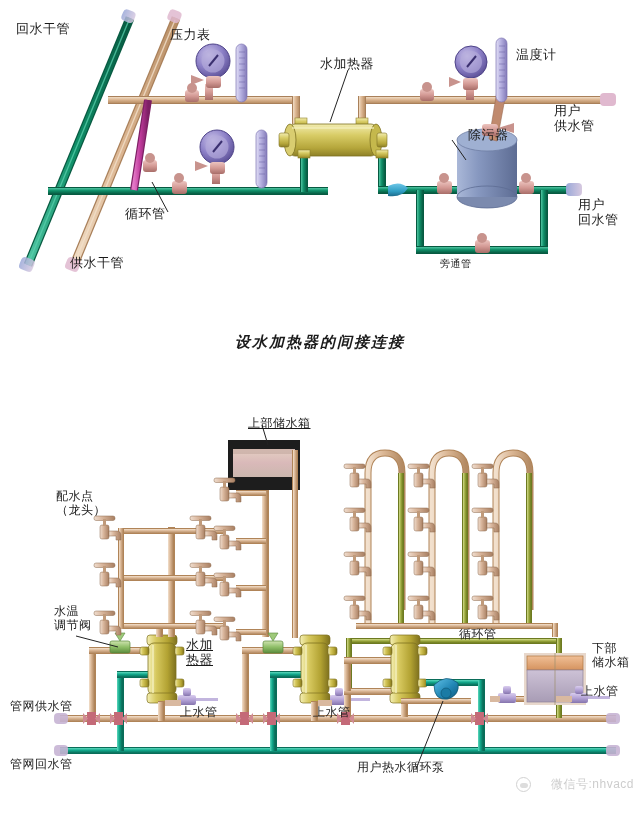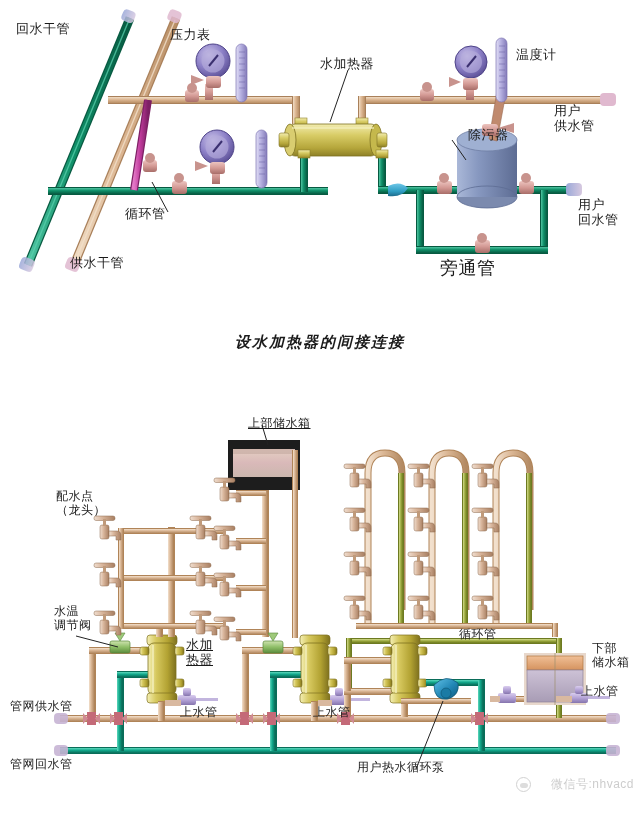--- a/index.html
+++ b/index.html
@@ -12,21 +12,21 @@
   #fig-top{top:0;height:370px;}
   #fig-bottom{top:395px;height:431px;}
 
   svg{display:block;}
 
   .lbl{position:absolute;white-space:pre;line-height:1.15;
        font-family:"Liberation Serif","DejaVu Serif",serif;
        color:#1a1a1a;letter-spacing:0.5px;}
   .lbl.s13{font-size:13px;}
   .lbl.s12{font-size:12px;}
-  .lbl.s14{font-size:18px;}
+  .lbl.s14{font-size:10px;}
 
   .caption{position:absolute;width:640px;text-align:center;
            font-family:Liberation Mono, monospace;
            font-size:15px;font-style:italic;font-weight:bold;
            color:#1b1b1b;letter-spacing:2px;}
   #cap-top{top:333px;}
   #cap-bottom{top:795px;}
 
   .watermark{position:absolute;right:6px;top:776px;display:flex;
              align-items:center;gap:20px;opacity:.45;}

